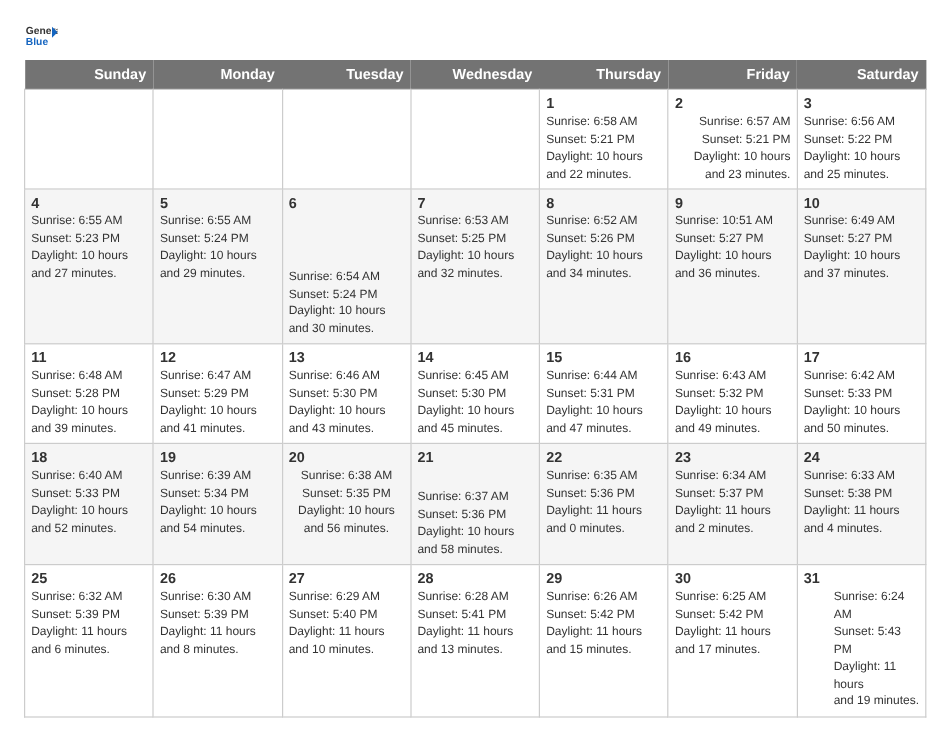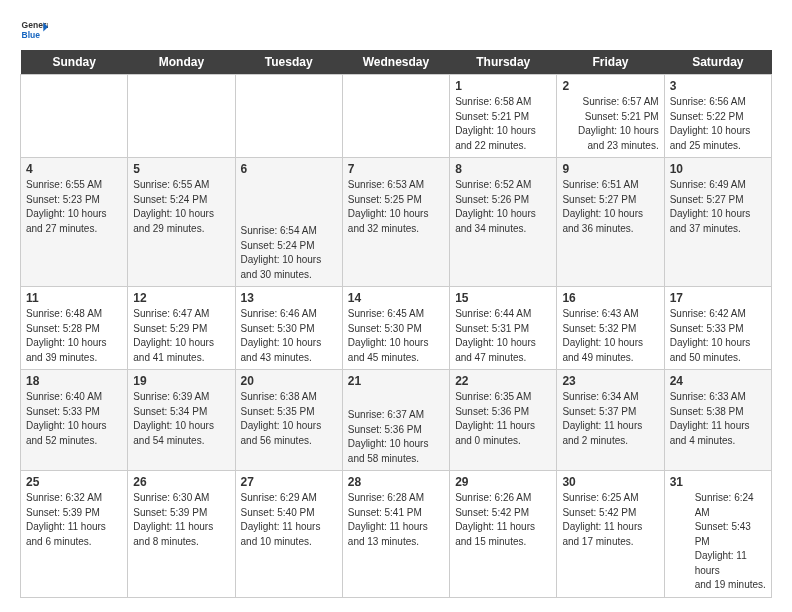--- a/index.html
+++ b/index.html
@@ -38,23 +38,23 @@
       font-size: 15px;
       color: #444;
       margin-top: 2px;
     }
     table {
       width: 100%;
       border-collapse: collapse;
       font-size: 11px;
     }
     thead tr th {
-      background-color: #404040;
+      background-color: #737373;
       color: #fff;
-      text-align: center;
+      text-align: right;
       padding: 5px 6px;
       font-size: 12px;
       font-weight: bold;
     }
     tbody tr td {
       border: 1px solid #ccc;
       vertical-align: top;
       padding: 4px 5px;
       width: 14.28%;
       min-height: 70px;
@@ -169,21 +169,21 @@
         </td>
         <td>
           <span class="day-num">8</span>
           <div class="day-info" style="white-space: pre-line;">Sunrise: 6:52 AM
 Sunset: 5:26 PM
 Daylight: 10 hours
 and 34 minutes.</div>
         </td>
         <td>
           <span class="day-num">9</span>
-          <div class="day-info" style="white-space: pre-line;">Sunrise: 6:51 AM
+          <div class="day-info" style="white-space: pre-line;">Sunrise: 10:51 AM
 Sunset: 5:27 PM
 Daylight: 10 hours
 and 36 minutes.</div>
         </td>
         <td>
           <span class="day-num">10</span>
           <div class="day-info" style="white-space: pre-line;">Sunrise: 6:49 AM
 Sunset: 5:27 PM
 Daylight: 10 hours
 and 37 minutes.</div>
@@ -250,21 +250,21 @@
         </td>
         <td>
           <span class="day-num">19</span>
           <div class="day-info" style="white-space: pre-line;">Sunrise: 6:39 AM
 Sunset: 5:34 PM
 Daylight: 10 hours
 and 54 minutes.</div>
         </td>
         <td>
           <span class="day-num">20</span>
-          <div class="day-info" style="white-space: pre-line;">Sunrise: 6:38 AM
+          <div class="day-info" style="white-space: pre-line; text-align: center;">Sunrise: 6:38 AM
 Sunset: 5:35 PM
 Daylight: 10 hours
 and 56 minutes.</div>
         </td>
         <td>
           <span class="day-num">21</span>
           <div class="day-info" style="white-space: pre-line; margin-top: 20px;">Sunrise: 6:37 AM
 Sunset: 5:36 PM
 Daylight: 10 hours
 and 58 minutes.</div>

